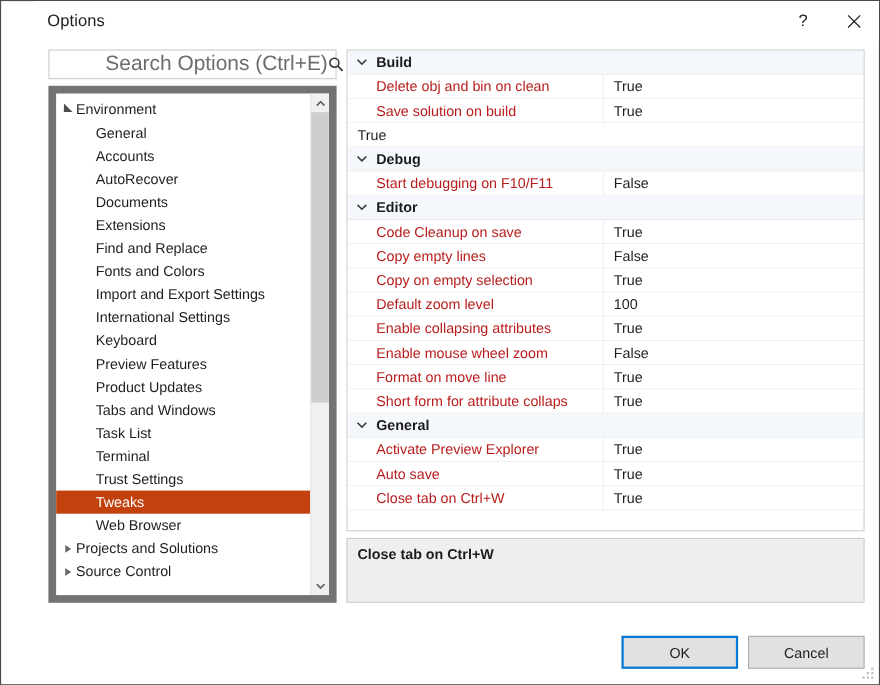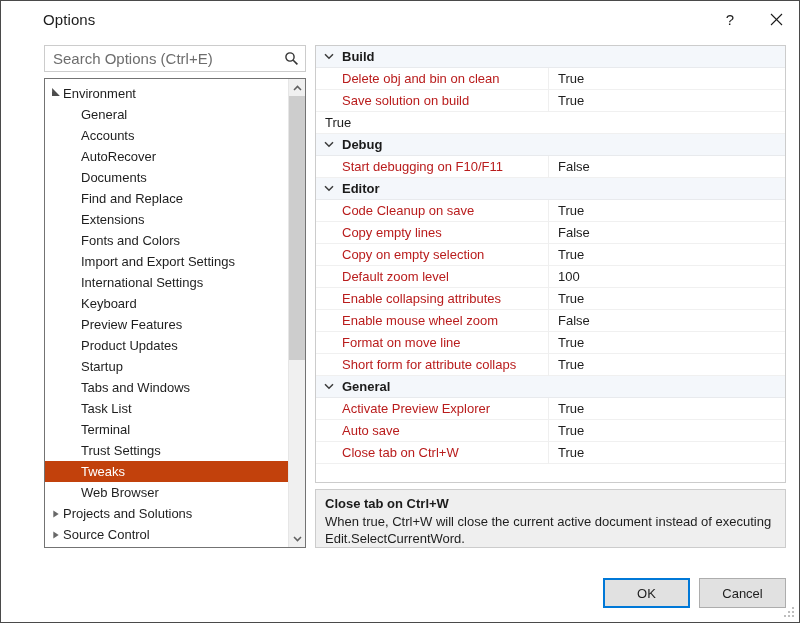--- a/index.html
+++ b/index.html
@@ -91,31 +91,32 @@
     display: flex;
     align-items: center;
     padding: 0 6px 0 8px;
     margin-bottom: 6px;
   }
   .search-input {
     flex: 1;
     border: 0;
     outline: none;
     font-family: "Liberation Sans", sans-serif;
-    font-size: 15px;
+    font-size: 19px;
     color: #3b82f6;
     background: transparent;
     padding: 0;
+    text-align: right;
   }
   .search-input::placeholder { color: #6d6d6d; opacity: 1; }
   .search-icon { color: #333; display: flex; align-items: center; }
 
   .tree-wrap {
     flex: 1;
-    border: 1px solid #737373;
+    border: 7px solid #737373;
     background: #ffffff;
     position: relative;
     overflow: hidden;
     box-sizing: border-box;
   }
   .tree {
     position: absolute;
     left: 0; top: 0; right: 17px; bottom: 0;
     overflow: hidden;
     padding-top: 4px;
@@ -269,21 +270,21 @@
     height: 58px;
     min-height: 58px;
     display: flex;
     align-items: flex-start;
     justify-content: flex-end;
     padding: 14px 13px 0 0;
     box-sizing: border-box;
     position: relative;
   }
   .btn {
-    width: 87px;
+    width: 106px;
     height: 30px;
     font-family: "Liberation Sans", sans-serif;
     font-size: 13px;
     color: #1e1e1e;
     background: #e1e1e1;
     border: 1px solid #adadad;
     cursor: default;
     box-sizing: border-box;
   }
   .btn.default {
@@ -353,45 +354,42 @@
               <div class="tree-item child">
                 <span>Accounts</span>
               </div>
               <div class="tree-item child">
                 <span>AutoRecover</span>
               </div>
               <div class="tree-item child">
                 <span>Documents</span>
               </div>
               <div class="tree-item child">
+                <span>Extensions</span>
+              </div>
+              <div class="tree-item child">
                 <span>Find and Replace</span>
               </div>
               <div class="tree-item child">
-                <span>Extensions</span>
-              </div>
-              <div class="tree-item child">
                 <span>Fonts and Colors</span>
               </div>
               <div class="tree-item child">
                 <span>Import and Export Settings</span>
               </div>
               <div class="tree-item child">
                 <span>International Settings</span>
               </div>
               <div class="tree-item child">
                 <span>Keyboard</span>
               </div>
               <div class="tree-item child">
                 <span>Preview Features</span>
               </div>
               <div class="tree-item child">
                 <span>Product Updates</span>
-              </div>
-              <div class="tree-item child">
-                <span>Startup</span>
               </div>
               <div class="tree-item child">
                 <span>Tabs and Windows</span>
               </div>
               <div class="tree-item child">
                 <span>Task List</span>
               </div>
               <div class="tree-item child">
                 <span>Terminal</span>
               </div>
@@ -527,21 +525,20 @@
               <span class="prop-value">True</span>
             </div>
             <div class="grid-row prop-row">
               <span class="prop-name">Close tab on Ctrl+W</span>
               <span class="prop-value">True</span>
             </div>
           </div>
 
         <div class="desc-pane">
           <div class="desc-title">Close tab on Ctrl+W</div>
-          <div class="desc-body">When true, Ctrl+W will close the current active document instead of executing Edit.SelectCurrentWord.</div>
         </div>
       </div>
 
     </div>
   </div>
 
   <div class="footer">
     <button class="btn default">OK</button>
     <button class="btn">Cancel</button>
     <div class="grip">

